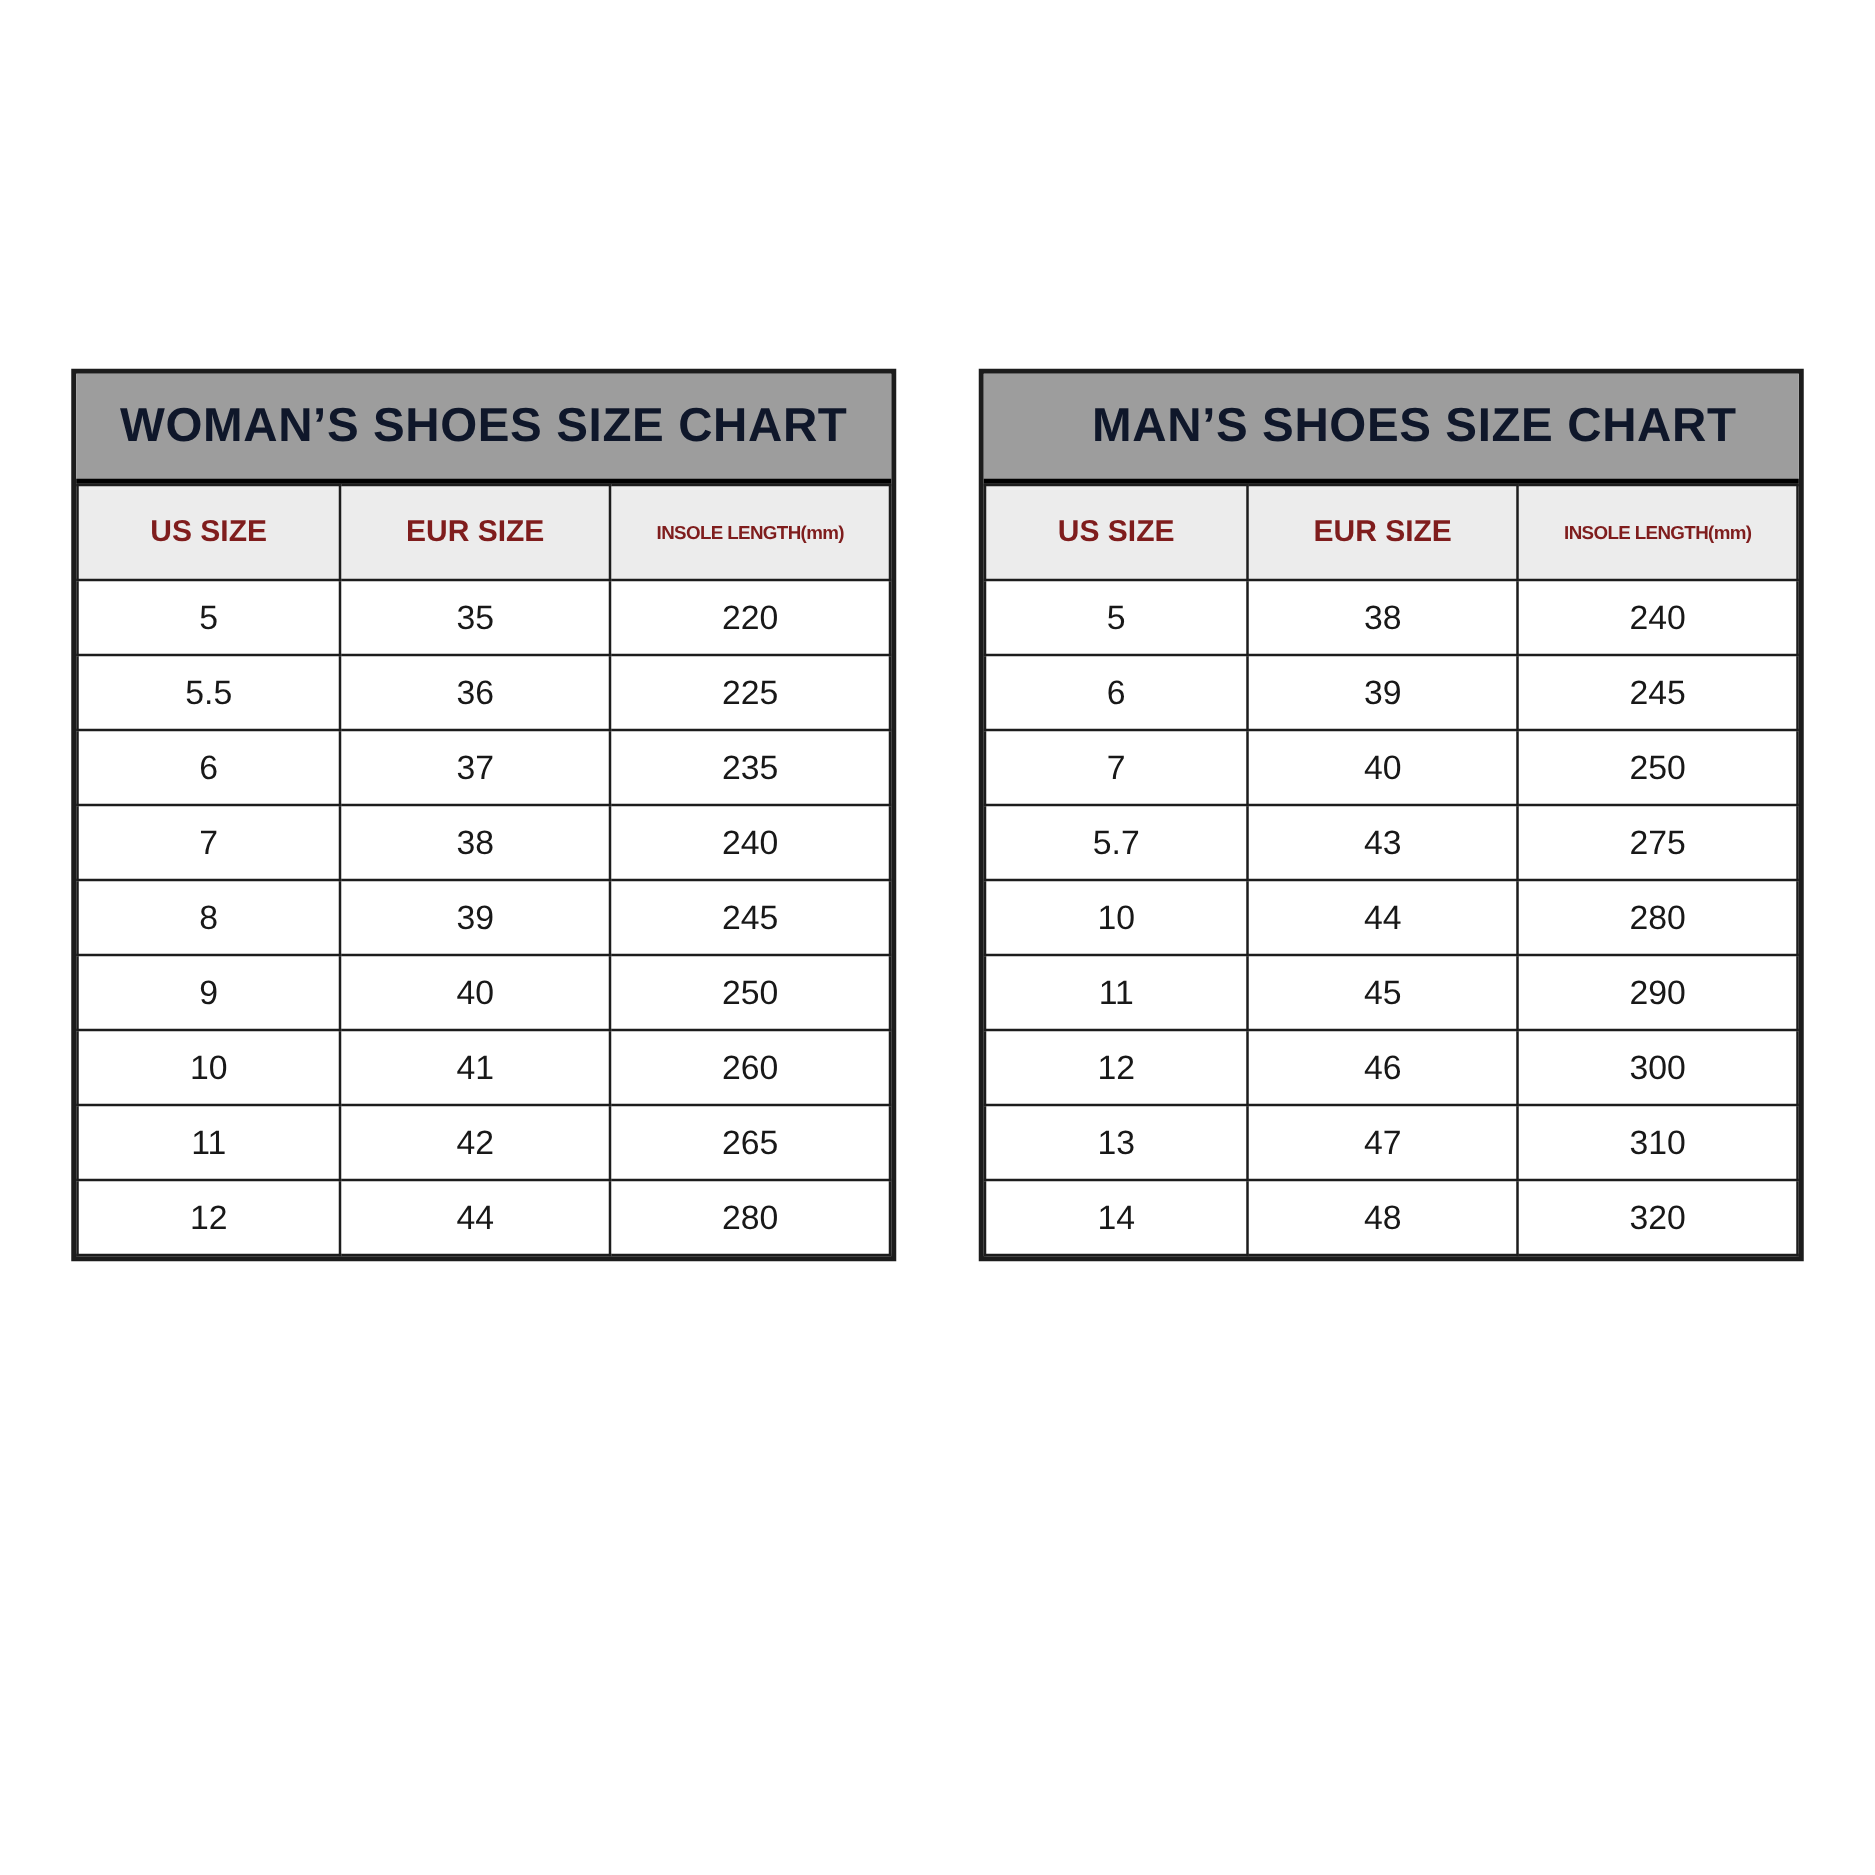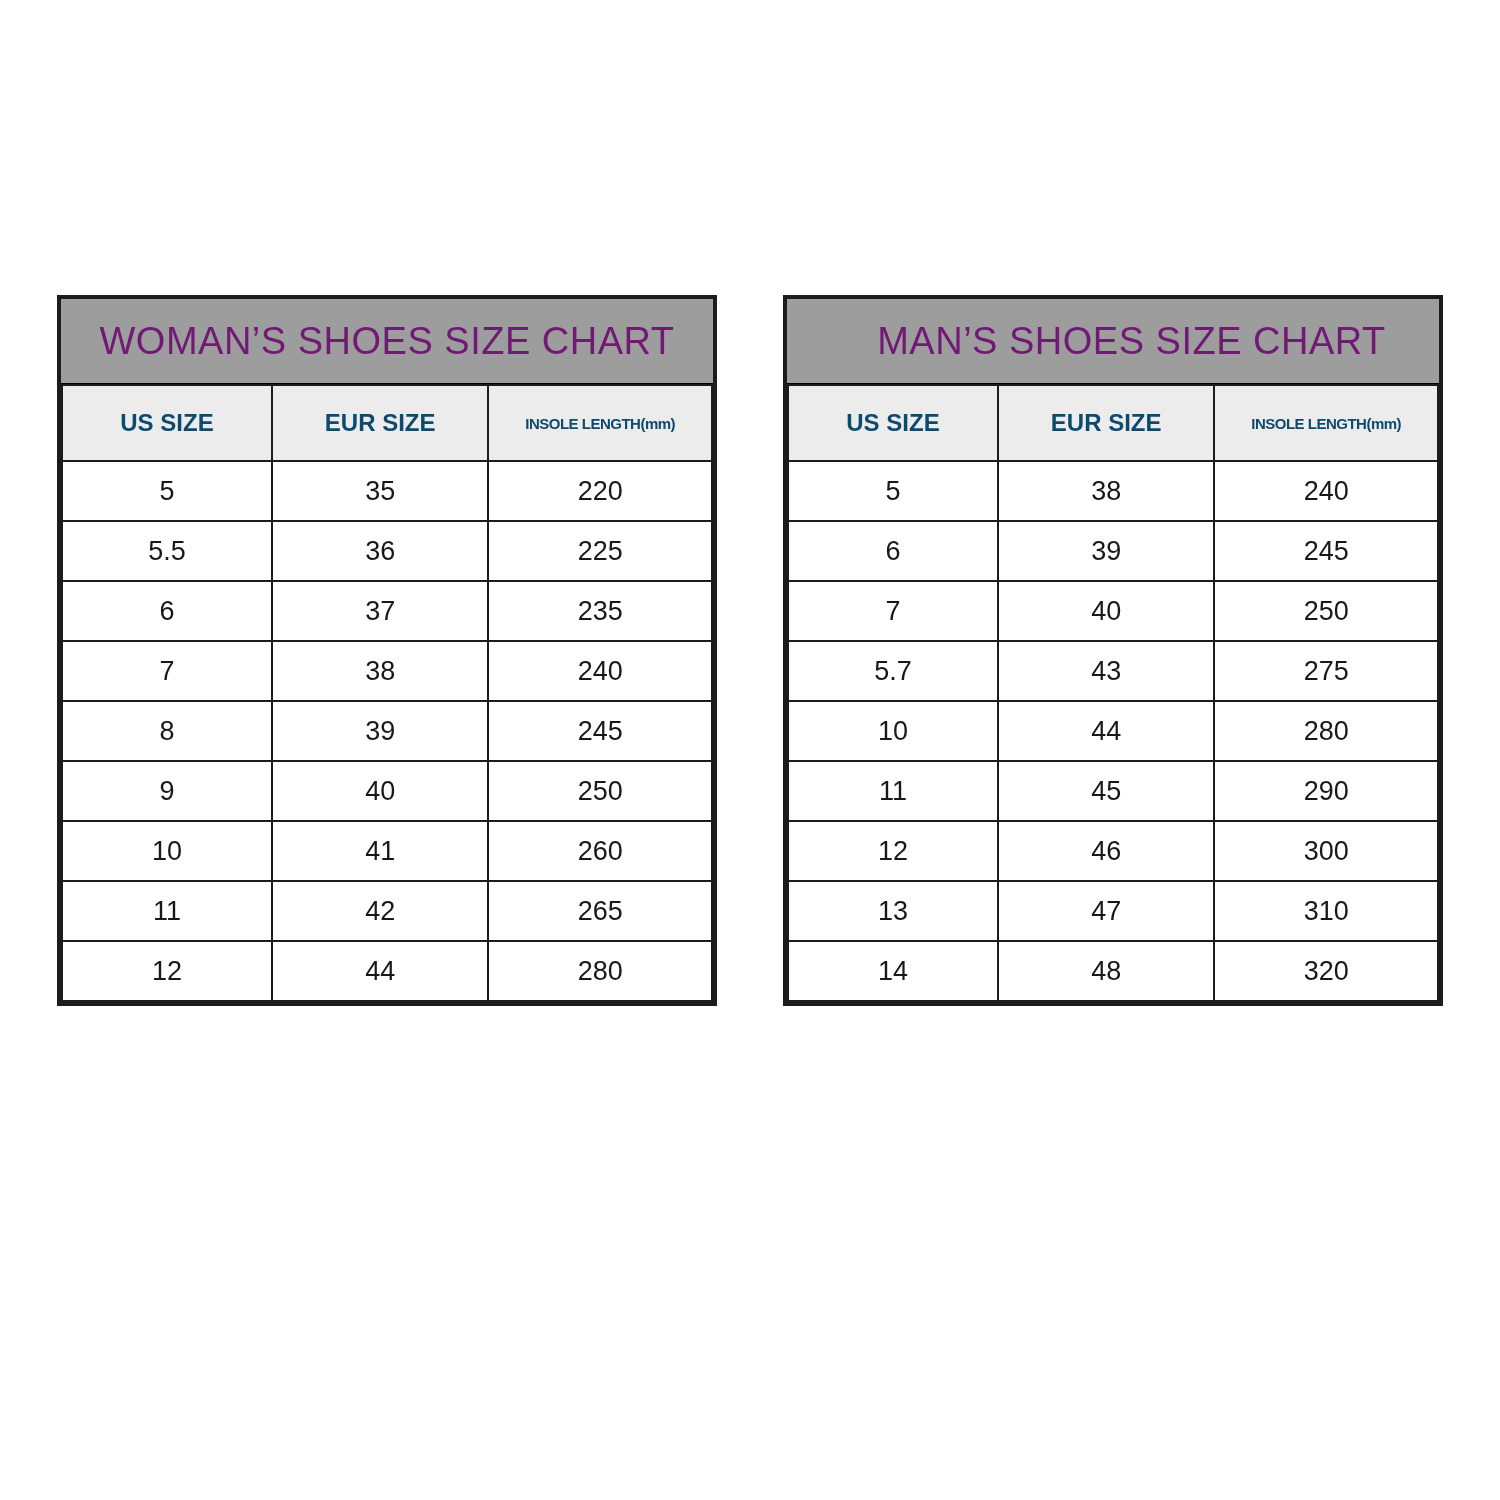--- a/index.html
+++ b/index.html
@@ -23,41 +23,41 @@
     background: #ffffff;
     box-sizing: border-box;
   }
   .size-chart.woman { left: 57px; }
   .size-chart.man   { left: 783px; }
   .chart-title {
     height: 84px;
     display: flex;
     align-items: center;
     justify-content: center;
-    font-weight: normal;
+    font-weight: bold;
     font-size: 38px;
     letter-spacing: 0.5px;
-    color: #701a75;
-    border-bottom: 1px solid #000000;
+    color: #0f172a;
+    border-bottom: 4px solid #000000;
   }
   table.size-table {
     width: 100%;
     border-collapse: collapse;
     table-layout: fixed;
   }
   table.size-table col.c1 { width: 32.3%; }
   table.size-table col.c2 { width: 33.3%; }
   table.size-table col.c3 { width: 34.4%; }
   table.size-table th {
     height: 74px;
     font-size: 24px;
     font-weight: bold;
     text-align: center;
     vertical-align: middle;
-    color: #0c4a6e;
+    color: #7f1d1d;
     border: 2px solid #1c1c1c;
     padding: 0;
   }
   table.size-table th:last-child {
     font-size: 15px;
     letter-spacing: -0.5px;
   }
   table.size-table td {
     height: 58px;
     font-size: 27px;

